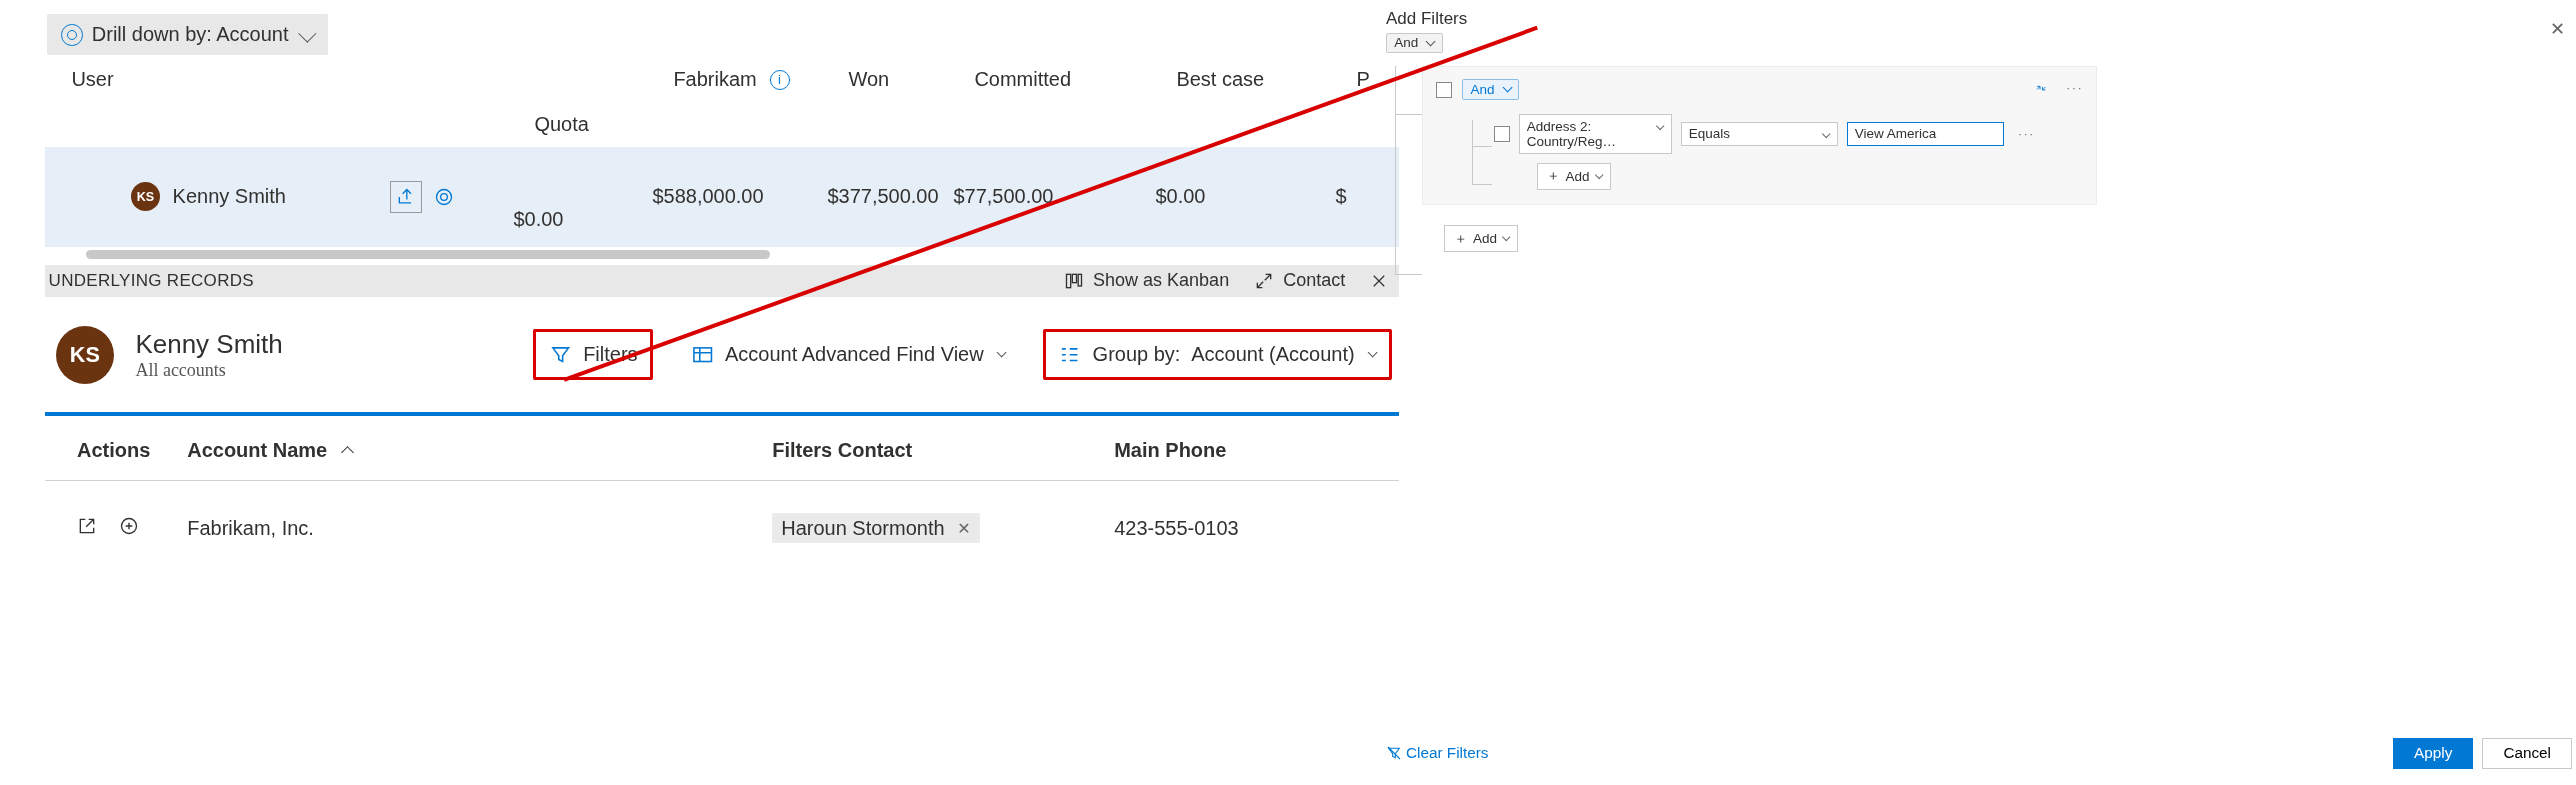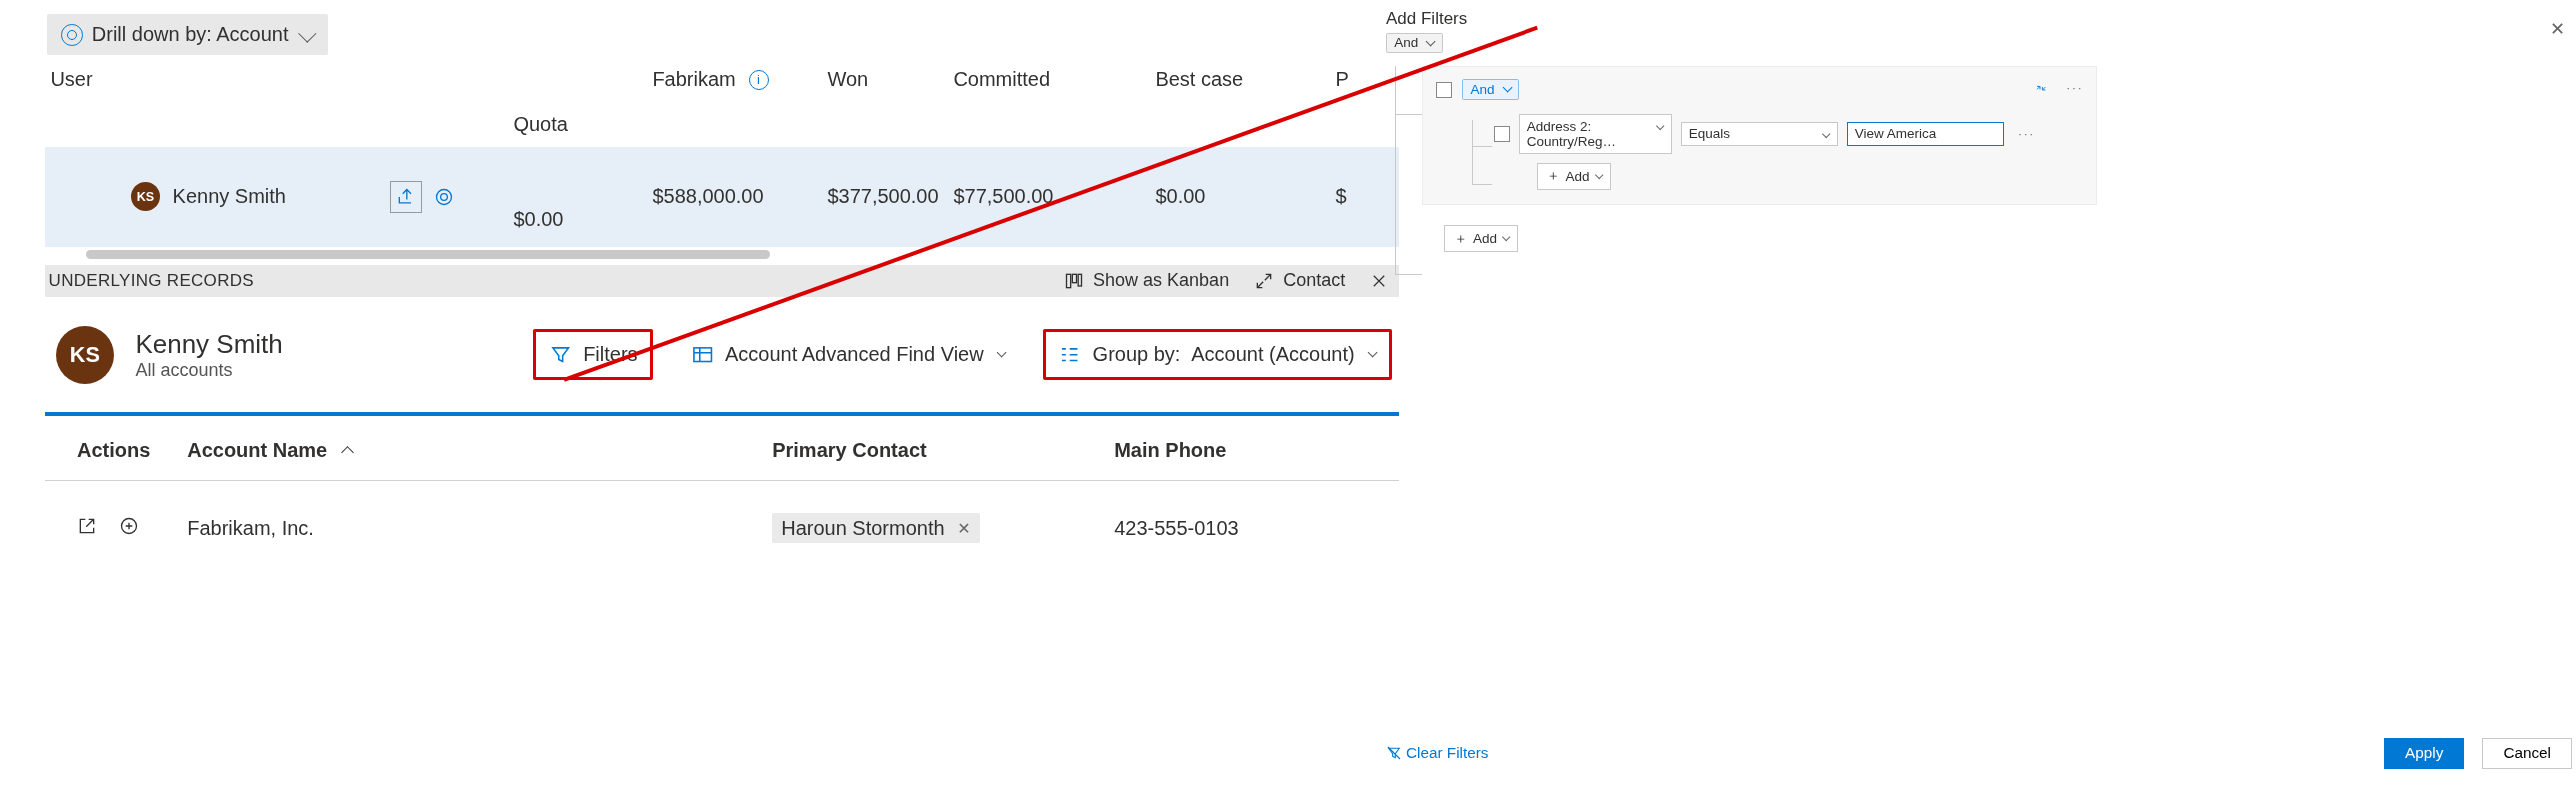--- a/index.html
+++ b/index.html
@@ -8,21 +8,21 @@
 
 .left-panel { position: absolute; left: 45px; top: 0; width: 1354px; }
 
 .drilldown-chip { display: inline-flex; align-items: center; gap: 9px; background: #e8e8e8; border-radius: 1.8px; padding: 9px 14.4px; margin: 14.4px 1.8px 12.6px 1.8px; cursor: pointer; }
 .drilldown-chip .target-icon { width: 21.6px; height: 21.6px; border: 1.8px solid #0078d4; border-radius: 50%; position: relative; }
 .drilldown-chip .target-icon::after { content:""; position:absolute; inset:4.5px; border:1.8px solid #0078d4; border-radius:50%; }
 .drilldown-chip span { font-size: 20px; }
 .chev { width: 12.6px; height: 12.6px; border-right: 1.8px solid #555; border-bottom: 1.8px solid #555; transform: rotate(45deg); margin-left: 3.6px; margin-top:-3.6px; }
 .chev-sm { width: 7.2px; height: 7.2px; border-right: 1.3px solid #555; border-bottom: 1.3px solid #555; transform: rotate(45deg); margin-left: 3.6px; margin-top:-3.6px; display:inline-block; }
 
-.grid-header { display: flex; padding: 0 0 10.8px 0; font-size: 20px; color: #323130; }
+.grid-header { display: flex; padding: 0 0 10.8px 0; font-size: 20px; color: #323130; justify-content: center; }
 .grid-header > div { padding: 0 5.4px; }
 .grid-row { display: flex; align-items: center; background: #e6eff8; padding: 16px 0; }
 .grid-row > div { padding: 0 5.4px; }
 
 .col-user { width: 463px; padding-left: 5.4px !important; }
 .col-quota { width: 139px; margin-top: 45px; }
 .col-forecast { width: 175px; }
 .col-won { width: 126px; }
 .col-committed { width: 202px; }
 .col-bestcase { width: 180px; }
@@ -46,21 +46,21 @@
 .underlying-bar { display:flex; align-items:center; justify-content:space-between; background:#e8e8e8; padding: 5.4px 10.8px 5.4px 3.6px; }
 .underlying-bar .lbl { font-size:17px; color:#323130; letter-spacing:0.3px; }
 .underlying-bar .right { display:flex; align-items:center; gap:25px; font-size:18px; }
 .ico-inline { display:inline-flex; align-items:center; gap:9px; cursor:pointer; }
 .ico-inline svg { width:20px; height:20px; stroke:#323130; fill:none; stroke-width:1.6; }
 .close-x svg { width:18px; height:18px; }
 
 .owner-strip { display:flex; align-items:center; padding: 29px 0 25px 10.8px; gap: 21.6px; }
 .avatar-lg { width:58px; height:58px; border-radius:50%; background:#6b3410; color:#fff; display:flex; align-items:center; justify-content:center; font-size:21.6px; font-weight:600; }
 .owner-name { font-size:26px; font-weight:400; }
-.owner-sub { font-size:18px; color:#555; }
+.owner-sub { font-size:18px; color:#555;font-family:Liberation Serif, serif; }
 .owner-btns { display:flex; align-items:center; gap:25px; margin-left:auto; margin-right:7.2px; }
 .filters-btn, .view-btn, .groupby-btn { display:flex; align-items:center; gap:10.8px; font-size:20px; cursor:pointer; padding: 10.8px 12.6px; }
 .filters-btn svg, .view-btn svg, .groupby-btn svg { width:23.4px; height:23.4px; stroke:#0078d4; fill:none; stroke-width:1.6; }
 .red-box { border: 3.6px solid #d80000; border-radius:1.8px; }
 
 .blue-rule { height:3.6px; background:#0078d4; margin-top:3.6px; }
 .thin-rule { border-top:0.9px solid #d0d0d0; }
 
 .rec-header { display:flex; padding: 23.4px 0 18px 0; font-size:20px; font-weight:600; }
 .rec-header > div, .rec-row > div { padding: 0 7.2px; }
@@ -106,21 +106,21 @@
 .add-btn::after { content:""; position:absolute; right:7.2px; top:8px; width:5.4px;height:5.4px;border-right:1.3px solid #666;border-bottom:1.3px solid #666; transform:rotate(45deg); }
 .add-row-inner { margin-left:101px; margin-top:9px; }
 .add-row-outer { margin-left:101px; margin-top:20px; }
 
 .connector { position:absolute; border-left:0.9px solid #c8c8c8; border-bottom:0.9px solid #c8c8c8; }
 
 
 .right-footer { position:absolute; left:1386px; top:738px; width:1186px; display:flex; align-items:center; }
 .clear-filters { display:flex; align-items:center; gap:4px; font-size:15.3px; color:#0078d4; cursor:pointer; }
 .clear-filters svg { width:16px; height:16px; stroke:#0078d4; fill:none; stroke-width:1.6; }
-.footer-btns { margin-left:auto; display:flex; gap:18px; }
+.footer-btns { margin-left:auto; display:flex; gap:9px; }
 .btn { font-size:15.3px; padding:5.4px 20px; border:0.9px solid #c8c8c8; background:#fff; cursor:pointer; }
 .btn.primary { background:#0078d4; border-color:#0078d4; color:#fff; }
 </style>
 </head>
 <body>
 
 <div class="red-line"></div>
 
 <div class="left-panel">
 
@@ -231,21 +231,21 @@
   </div>
 
   <div class="blue-rule"></div>
 
   <div class="rec-header">
     <div class="rc-actions">Actions</div>
     <div class="rc-name">
       <span>Account Name</span>
       <span class="sort-arrow"></span>
     </div>
-    <div class="rc-contact">Primary Contact</div>
+    <div class="rc-contact">Filters Contact</div>
     <div class="rc-phone">Main Phone</div>
   </div>
   <div class="thin-rule"></div>
 
   <div class="rec-row">
     <div class="rc-actions">
       <span><svg viewBox="0 0 24 24">
             <path d="M14 4h6v6M20 4l-9 9M10 4H4v16h16v-6"></path>
           </svg></span>
       <span><svg viewBox="0 0 24 24">

